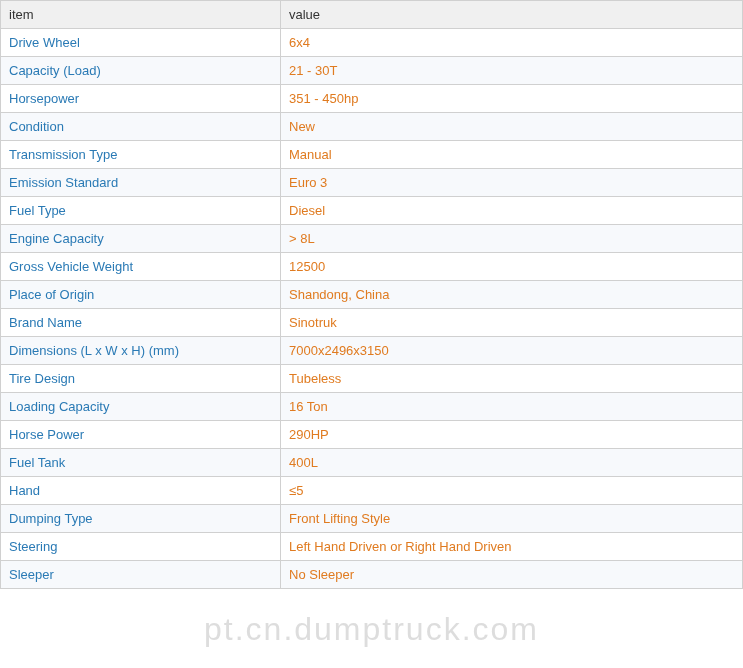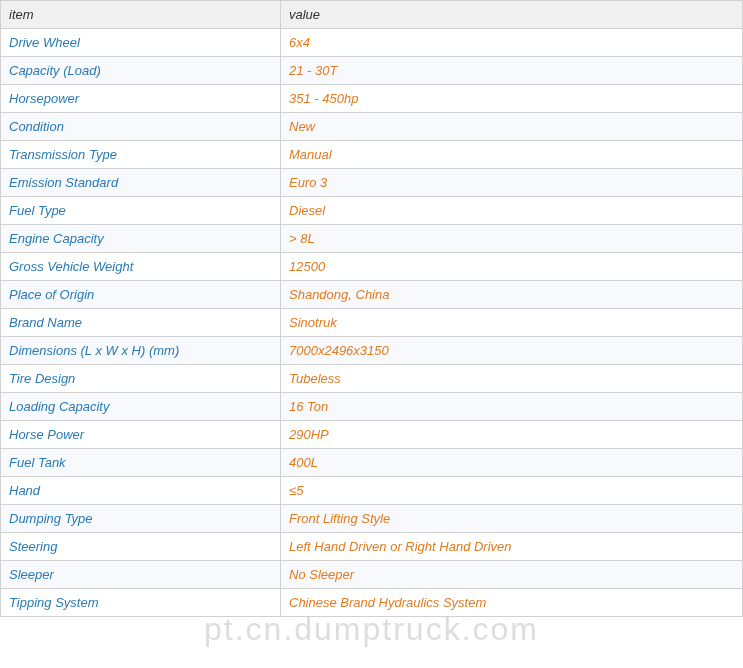--- a/index.html
+++ b/index.html
@@ -9,21 +9,20 @@
     }
     body {
       font-family: Arial, sans-serif;
       font-size: 13px;
       background: #fff;
       width: 743px;
     }
     table {
       width: 100%;
       border-collapse: collapse;
-      font-style: italic;
     }
     th, td {
       border: 1px solid #d0d0d0;
       padding: 6px 8px;
       vertical-align: middle;
     }
     thead th {
       background: #f0f0f0;
       color: #333;
       font-weight: normal;
@@ -139,20 +138,16 @@
         <td class="value-col">Front Lifting Style</td>
       </tr>
       <tr>
         <td class="item-col">Steering</td>
         <td class="value-col">Left Hand Driven or Right Hand Driven</td>
       </tr>
       <tr>
         <td class="item-col">Sleeper</td>
         <td class="value-col">No Sleeper</td>
       </tr>
-      <tr>
-        <td class="item-col">Tipping System</td>
-        <td class="value-col">Chinese Brand Hydraulics System</td>
-      </tr>
     </tbody>
 </table>
 
 <div class="watermark">pt.cn.dumptruck.com</div>
 
 </body></html>

